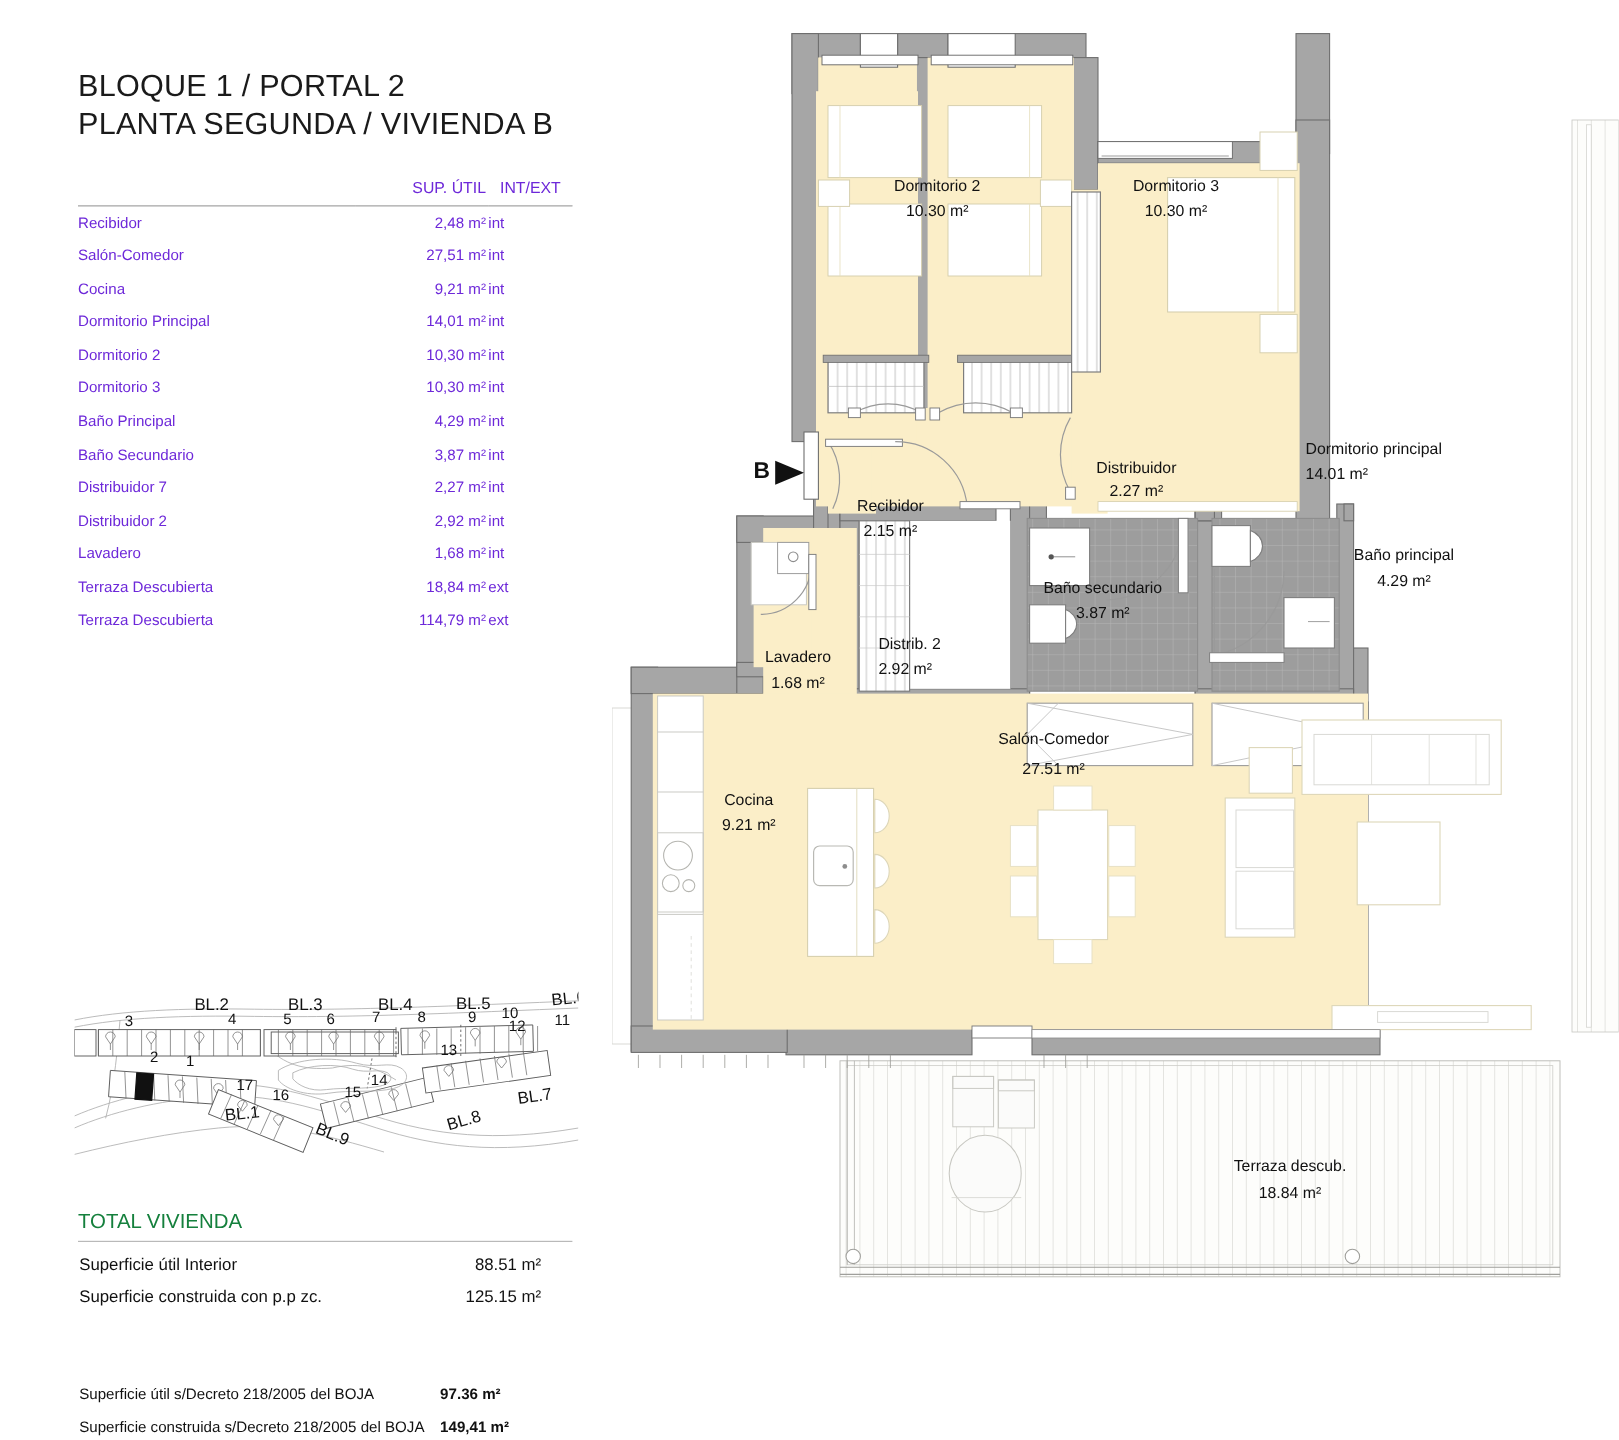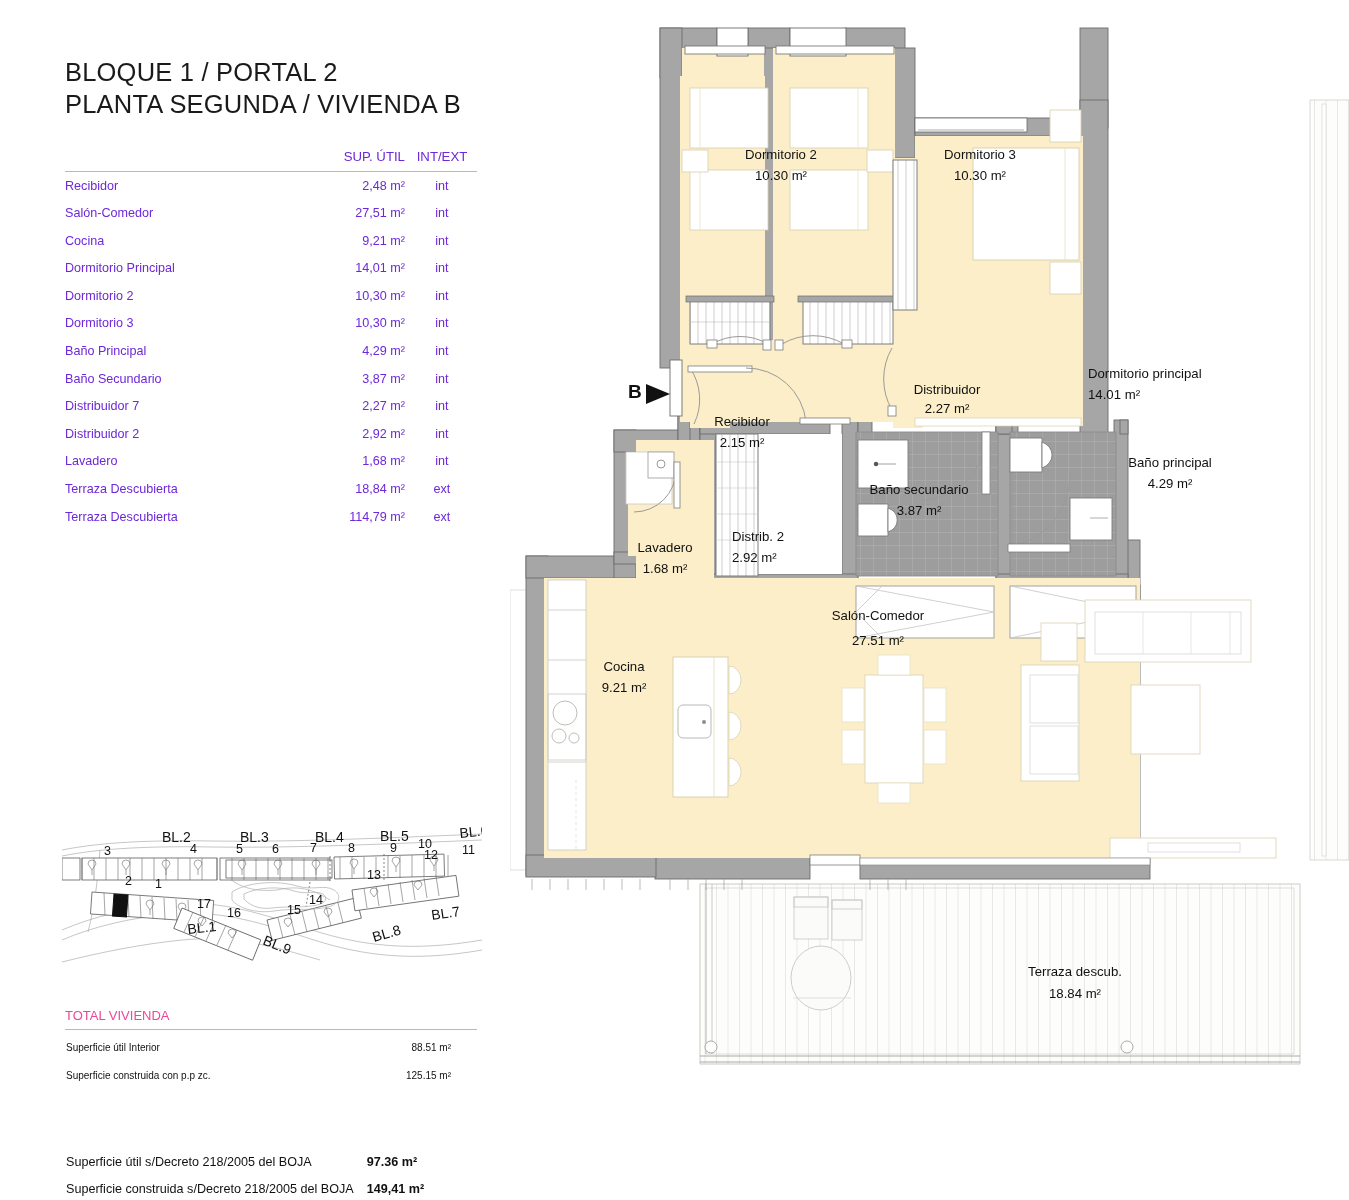--- a/index.html
+++ b/index.html
@@ -49,50 +49,50 @@
     padding: 0;
     height: 27.6px;
     vertical-align: middle;
   }
   #schedule th { font-size: 13.2px; text-align: right; padding-bottom: 3px; }
   #schedule th.c-name { text-align: left; }
   #schedule thead tr { border-bottom: 1px solid #b9b9b9; }
   #schedule td.c-name { text-align: left; width: 56%; }
   #schedule td.c-area { text-align: right; width: 27%; padding-right: 2px;}
   #schedule th.c-area { width: 27%; padding-right: 2px;}
-  #schedule td.c-type { text-align: center; width: 17%; }
+  #schedule td.c-type { width: 17%; }
   #schedule th.c-type { text-align: center; width: 17%; }
 
   
   #sitemap {
     position: absolute;
     left: 62px; top: 812px;
     width: 420px; height: 155px;
   }
   #sitemap svg { display:block; }
 
   
   #totals {
     position: absolute;
     left: 65px; top: 1008px;
     width: 412px;
   }
   #totals-title {
-    font-size: 13px;
-    color: #ec4899;
+    font-size: 17px;
+    color: #15803d;
     padding-bottom: 6px;
   }
   #totals hr {
     border: none;
     border-top: 1px solid #b9b9b9;
     margin: 0 0 4px 0;
   }
   #totals table { border-collapse: collapse; width: 100%; }
   #totals td {
-    font-size: 10px;
+    font-size: 14px;
     color: #111;
     height: 27.5px;
     vertical-align: middle;
   }
   #totals td.t-lbl { text-align: left; }
   #totals td.t-val { text-align: right; width: 40%; padding-right: 26px; }
 
   #decreto {
     position: absolute;
     left: 65px; top: 1148px;

